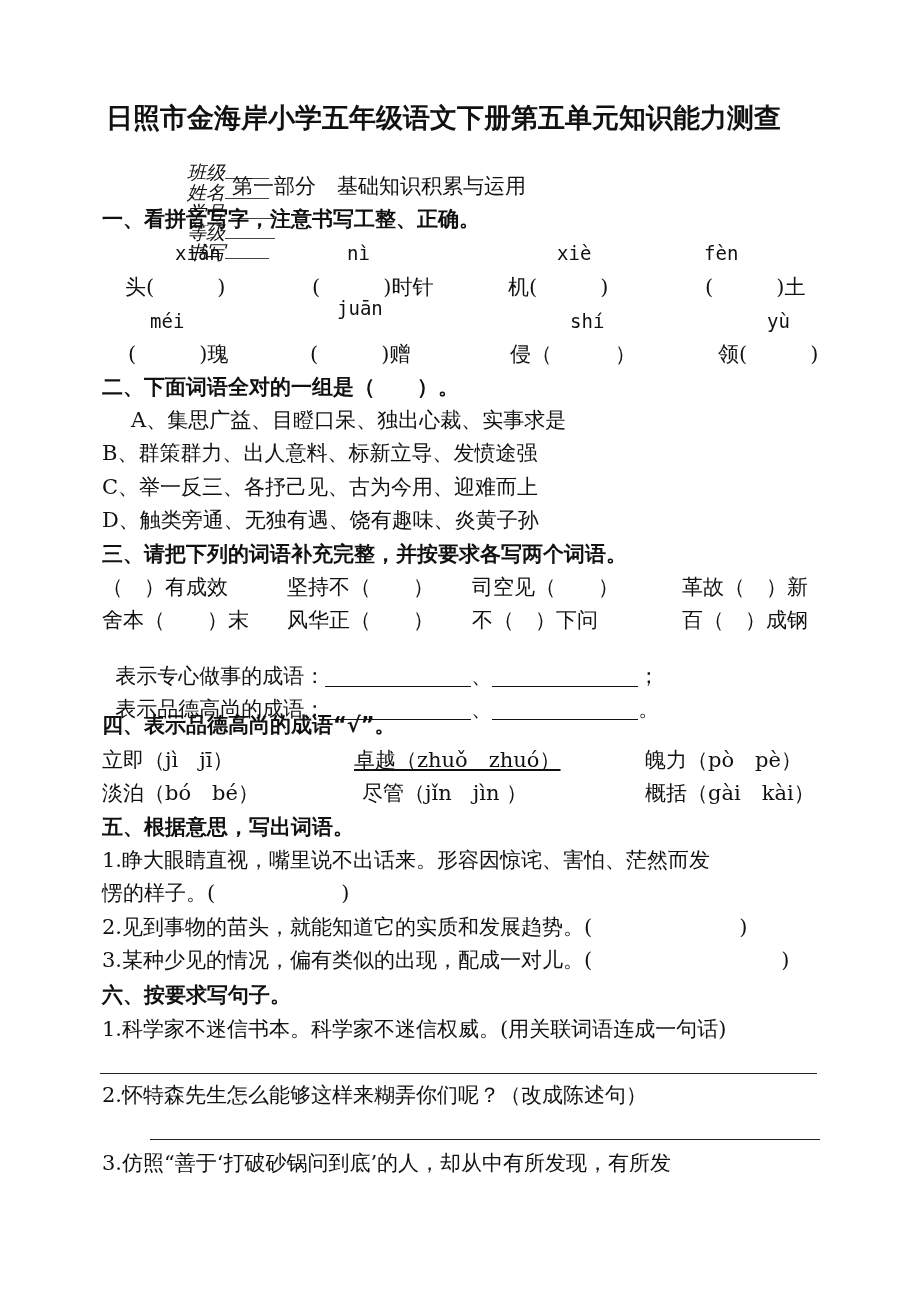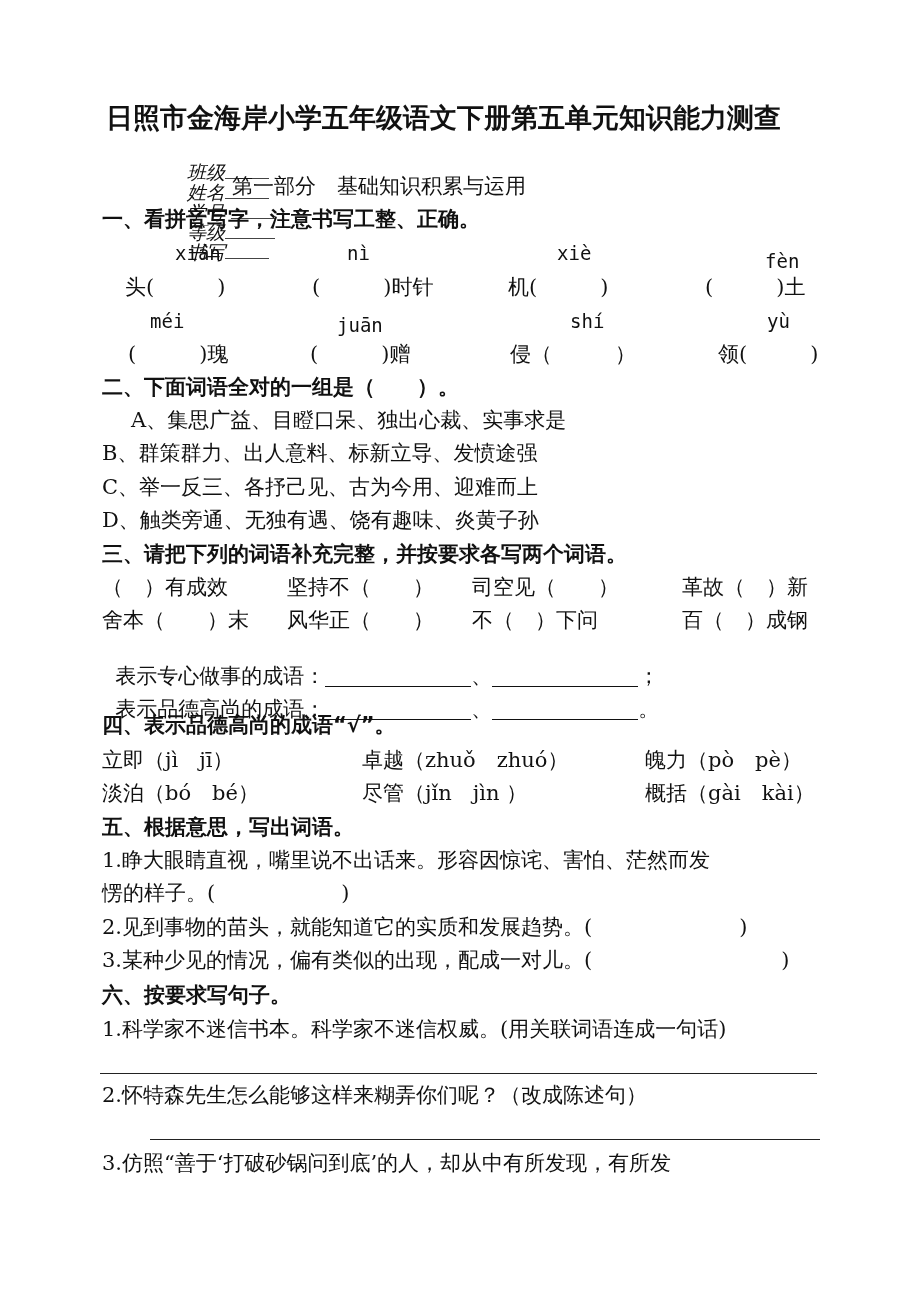--- a/index.html
+++ b/index.html
@@ -29,29 +29,29 @@
   <span>书写</span><span class="u"></span>
 </div>
 
 <div class="abs part" style="left:232px; top:176px;">第一部分　基础知识积累与运用</div>
 
 <div class="abs h" style="left:102px; top:209px;">一、看拼音写字，注意书写工整、正确。</div>
 
 <div class="abs py" style="left:175px; top:244px;">xián</div>
 <div class="abs py" style="left:347px; top:244px;">nì</div>
 <div class="abs py" style="left:557px; top:244px;">xiè</div>
-<div class="abs py" style="left:765px; top:244px;margin-top:8px;">fèn</div>
+<div class="abs py" style="left:704px; top:244px;">fèn</div>
 
 <div class="abs t" style="left:125px; top:277px;">头(　　　)</div>
 <div class="abs t" style="left:312px; top:277px;">(　　　)时针</div>
 <div class="abs t" style="left:508px; top:277px;">机(　　　)</div>
 <div class="abs t" style="left:705px; top:277px;">(　　　)土</div>
 
 <div class="abs py" style="left:150px; top:312px;">méi</div>
-<div class="abs py" style="left:337px; top:316px;">juān</div>
+<div class="abs py" style="left:337px; top:299px;">juān</div>
 <div class="abs py" style="left:570px; top:312px;">shí</div>
 <div class="abs py" style="left:767px; top:312px;">yù</div>
 
 <div class="abs t" style="left:128px; top:344px;">(　　　)瑰</div>
 <div class="abs t" style="left:310px; top:344px;">(　　　)赠</div>
 <div class="abs t" style="left:510px; top:344px;">侵（　　　）</div>
 <div class="abs t" style="left:718px; top:344px;">领(　　　)</div>
 
 <div class="abs h" style="left:102px; top:377px;">二、下面词语全对的一组是（　　）。</div>
 <div class="abs t" style="left:104px; top:410px;margin-left:27px;">A、集思广益、目瞪口呆、独出心裁、实事求是</div>
@@ -73,21 +73,21 @@
 
 <div class="abs t" style="left:102px; top:645px;">
   <span>表示专心做事的成语：</span><span class="blank" style="width:146px"></span><span>、</span><span class="blank" style="width:146px"></span><span>；</span>
 </div>
 <div class="abs t" style="left:102px; top:678px;">
   <span>表示品德高尚的成语：</span><span class="blank" style="width:146px"></span><span>、</span><span class="blank" style="width:146px"></span><span>。</span>
 </div>
 
 <div class="abs h" style="left:102px; top:715px;">四、表示品德高尚的成语“√”。</div>
 <div class="abs t" style="left:102px; top:750px;">立即（jì　jī）</div>
-<div class="abs t" style="left:362px; top:750px;">卓越（zhuǒ　zhuó）</div>
+<div class="abs t" style="left:354px; top:750px;text-decoration:underline;">卓越（zhuǒ　zhuó）</div>
 <div class="abs t" style="left:645px; top:750px;">魄力（pò　pè）</div>
 <div class="abs t" style="left:102px; top:783px;">淡泊（bó　bé）</div>
 <div class="abs t" style="left:362px; top:783px;">尽管（jǐn　jìn ）</div>
 <div class="abs t" style="left:645px; top:783px;">概括（gài　kài）</div>
 
 <div class="abs h" style="left:102px; top:817px;">五、根据意思，写出词语。</div>
 <div class="abs t" style="left:102px; top:850px;">1.睁大眼睛直视，嘴里说不出话来。形容因惊诧、害怕、茫然而发</div>
 <div class="abs t" style="left:102px; top:883px;">愣的样子。(　　　　　　)</div>
 <div class="abs t" style="left:102px; top:917px;">2.见到事物的苗头，就能知道它的实质和发展趋势。(　　　　　　　)</div>
 <div class="abs t" style="left:102px; top:950px;">3.某种少见的情况，偏有类似的出现，配成一对儿。(　　　　　　　　　)</div>

